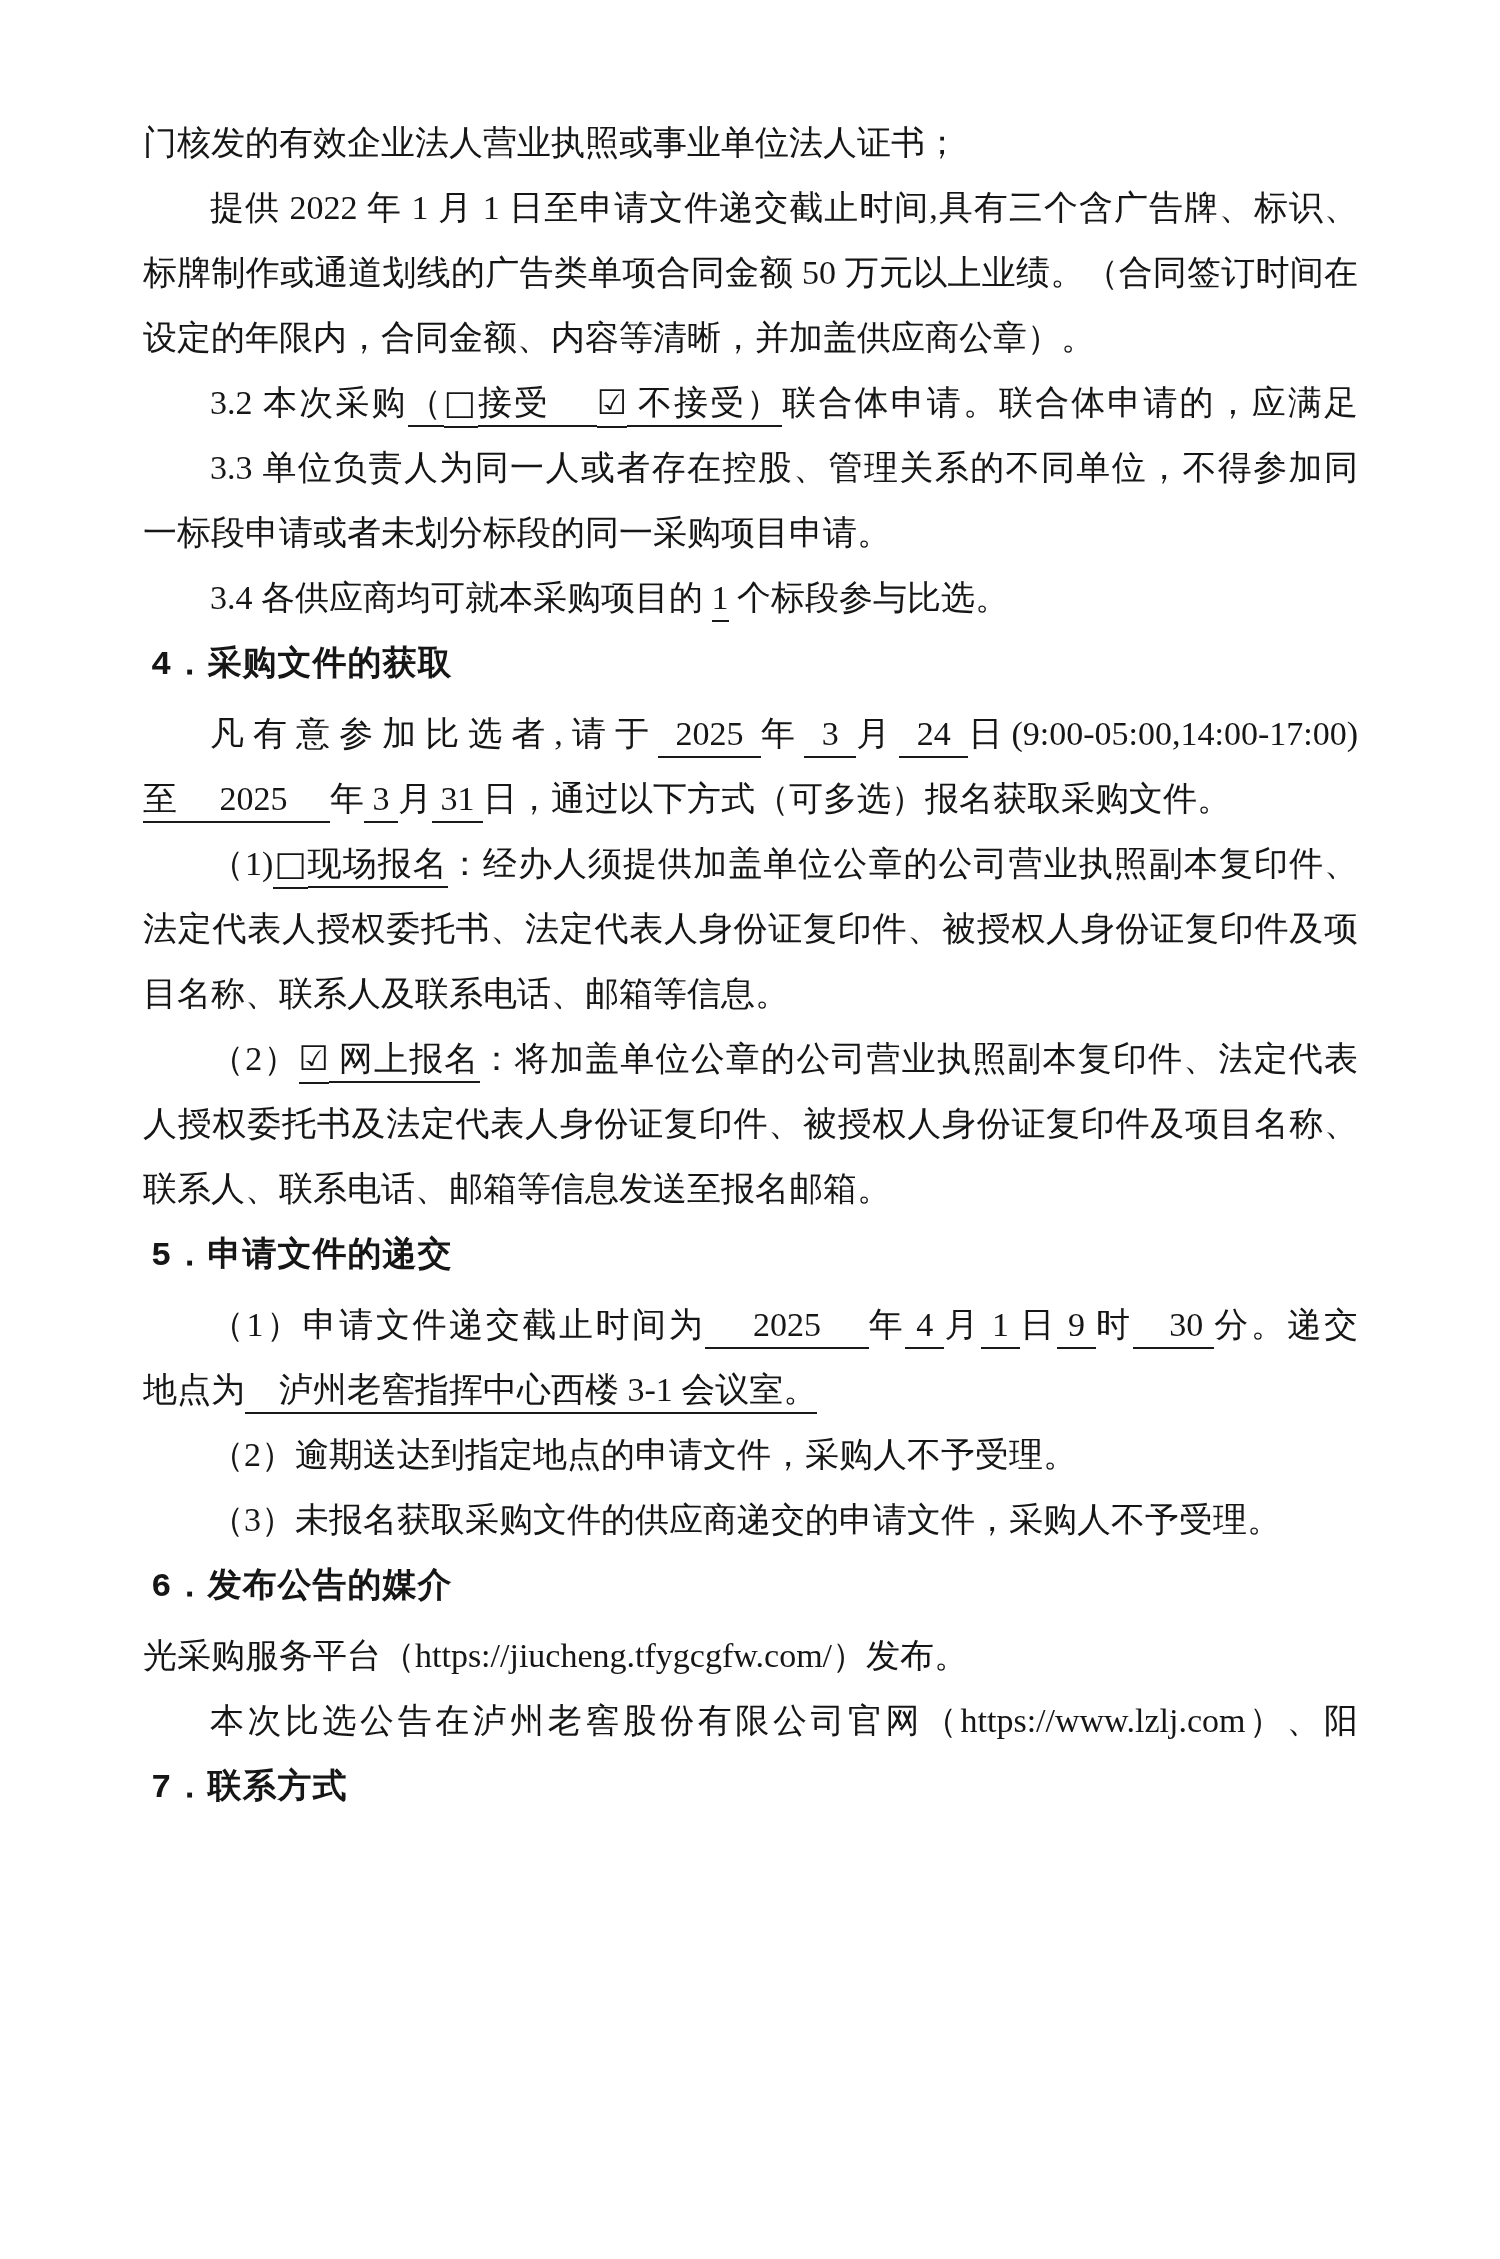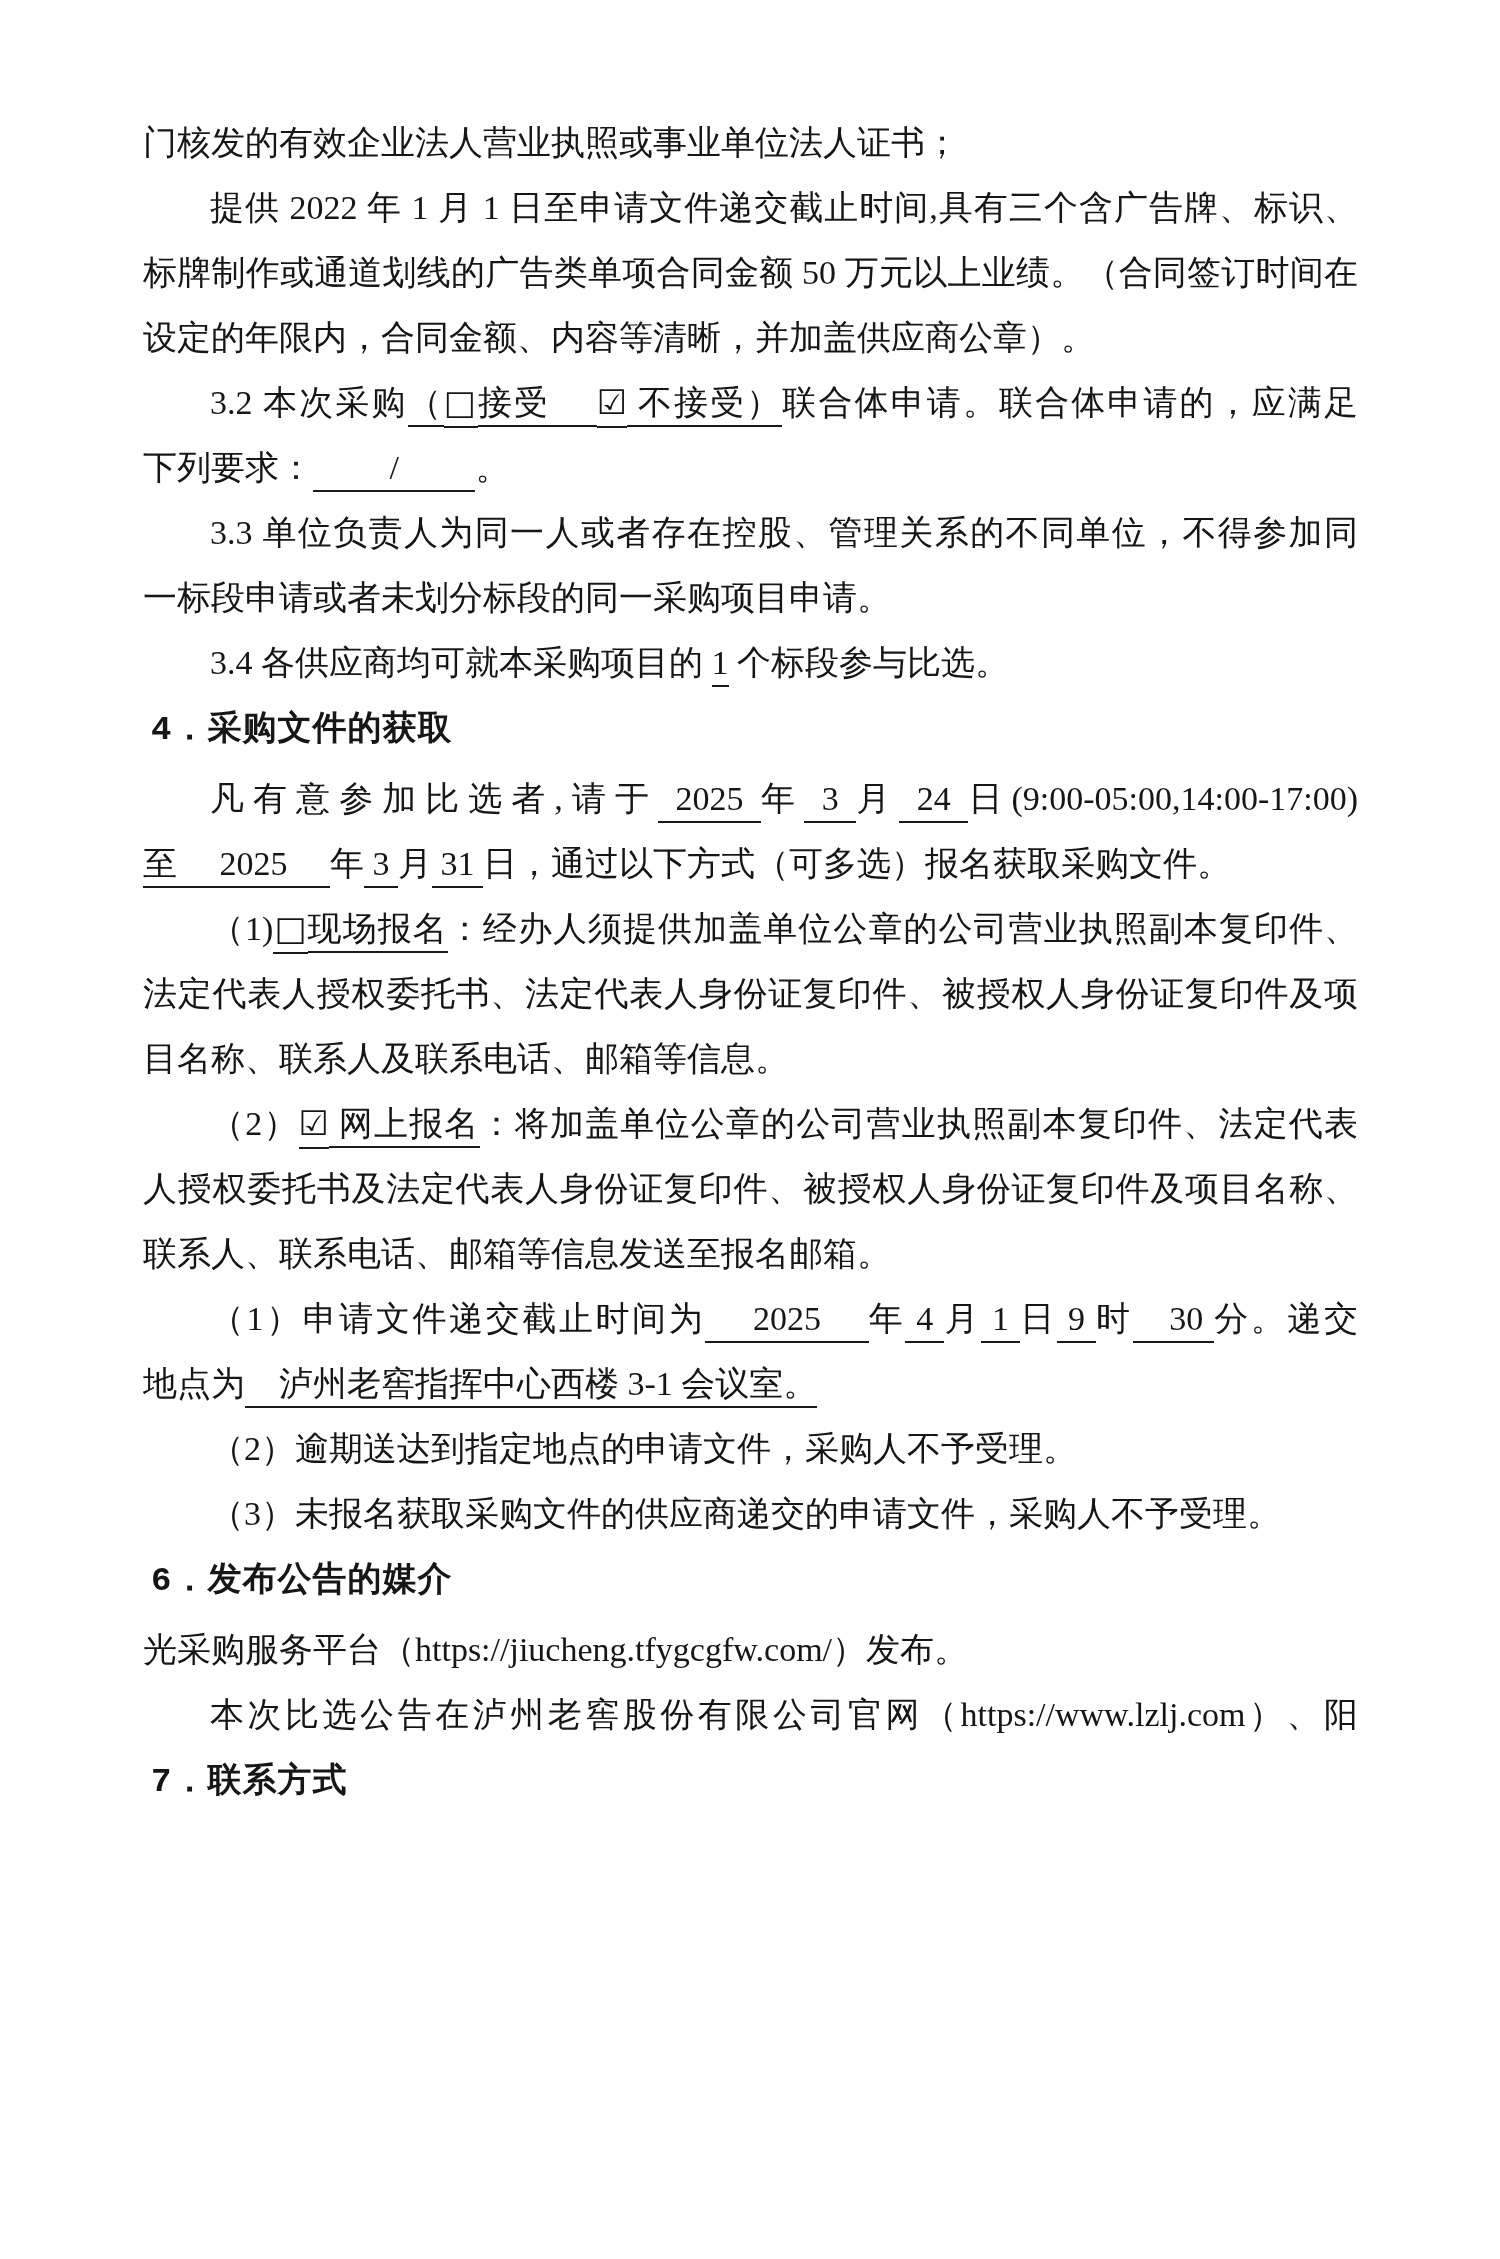--- a/index.html
+++ b/index.html
@@ -56,33 +56,33 @@
 </head>
 <body>
 
 <div class="page">
   <div class="content">
       <div class="line"><span>门核发的有效企业法人营业执照或事业单位法人证书；</span></div>
       <div class="line indent justify"><span>提供 2022 年 1 月 1 日至申请文件递交截止时间,具有三个含广告牌、标识、</span></div>
       <div class="line justify"><span>标牌制作或通道划线的广告类单项合同金额 50 万元以上业绩。（合同签订时间在</span></div>
       <div class="line"><span>设定的年限内，合同金额、内容等清晰，并加盖供应商公章）。</span></div>
       <div class="line indent justify"><span>3.2 本次采购</span><span class="u">（</span><span class="u cb">□</span><span class="u">接受</span><span class="u">　 </span><span class="u cb">☑</span><span class="u"> 不接受）</span><span>联合体申请。联合体申请的，应满足</span></div>
-      <div class="line"><span>下列要求：</span><span class="u">　　 </span><span class="u">/</span><span class="u"> 　　</span><span>。</span></div>
       <div class="line indent justify"><span>3.3 单位负责人为同一人或者存在控股、管理关系的不同单位，不得参加同</span></div>
       <div class="line"><span>一标段申请或者未划分标段的同一采购项目申请。</span></div>
       <div class="line indent"><span>3.4 各供应商均可就本采购项目的 </span><span class="u">1</span><span> 个标段参与比选。</span></div>
       <div class="line heading"><span>4．采购文件的获取</span></div>
       <div class="line indent justify"><span>凡有意参加比选者,请于</span><span class="u"> 2025 </span><span>年</span><span class="u"> 3 </span><span>月</span><span class="u"> 24 </span><span>日(9:00-05:00,14:00-17:00)</span></div>
       <div class="line"><span class="u">至　 2025 　</span><span>年</span><span class="u"> 3 </span><span>月</span><span class="u"> 31 </span><span>日，通过以下方式（可多选）报名获取采购文件。</span></div>
       <div class="line indent justify"><span>（1)</span><span class="u cb">□</span><span class="u">现场报名</span><span>：经办人须提供加盖单位公章的公司营业执照副本复印件、</span></div>
       <div class="line justify"><span>法定代表人授权委托书、法定代表人身份证复印件、被授权人身份证复印件及项</span></div>
       <div class="line"><span>目名称、联系人及联系电话、邮箱等信息。</span></div>
       <div class="line indent justify"><span>（2）</span><span class="u cb">☑</span><span class="u"> 网上报名</span><span>：将加盖单位公章的公司营业执照副本复印件、法定代表</span></div>
       <div class="line justify"><span>人授权委托书及法定代表人身份证复印件、被授权人身份证复印件及项目名称、</span></div>
       <div class="line"><span>联系人、联系电话、邮箱等信息发送至报名邮箱。</span></div>
+      <div class="line heading"><span>5．申请文件的递交</span></div>
       <div class="line indent justify"><span>（1）申请文件递交截止时间为</span><span class="u">　 2025 　</span><span>年</span><span class="u"> 4 </span><span>月</span><span class="u"> 1 </span><span>日</span><span class="u"> 9 </span><span>时</span><span class="u">　30 </span><span>分。递交</span></div>
       <div class="line"><span>地点为</span><span class="u">　泸州老窖指挥中心西楼 3-1 会议室。</span></div>
       <div class="line indent"><span>（2）逾期送达到指定地点的申请文件，采购人不予受理。</span></div>
       <div class="line indent"><span>（3）未报名获取采购文件的供应商递交的申请文件，采购人不予受理。</span></div>
       <div class="line heading"><span>6．发布公告的媒介</span></div>
       <div class="line"><span>光采购服务平台（https://jiucheng.tfygcgfw.com/）发布。</span></div>
       <div class="line indent justify"><span>本次比选公告在泸州老窖股份有限公司官网（https://www.lzlj.com）、阳</span></div>
       <div class="line heading"><span>7．联系方式</span></div>
     </div>
 </div>

